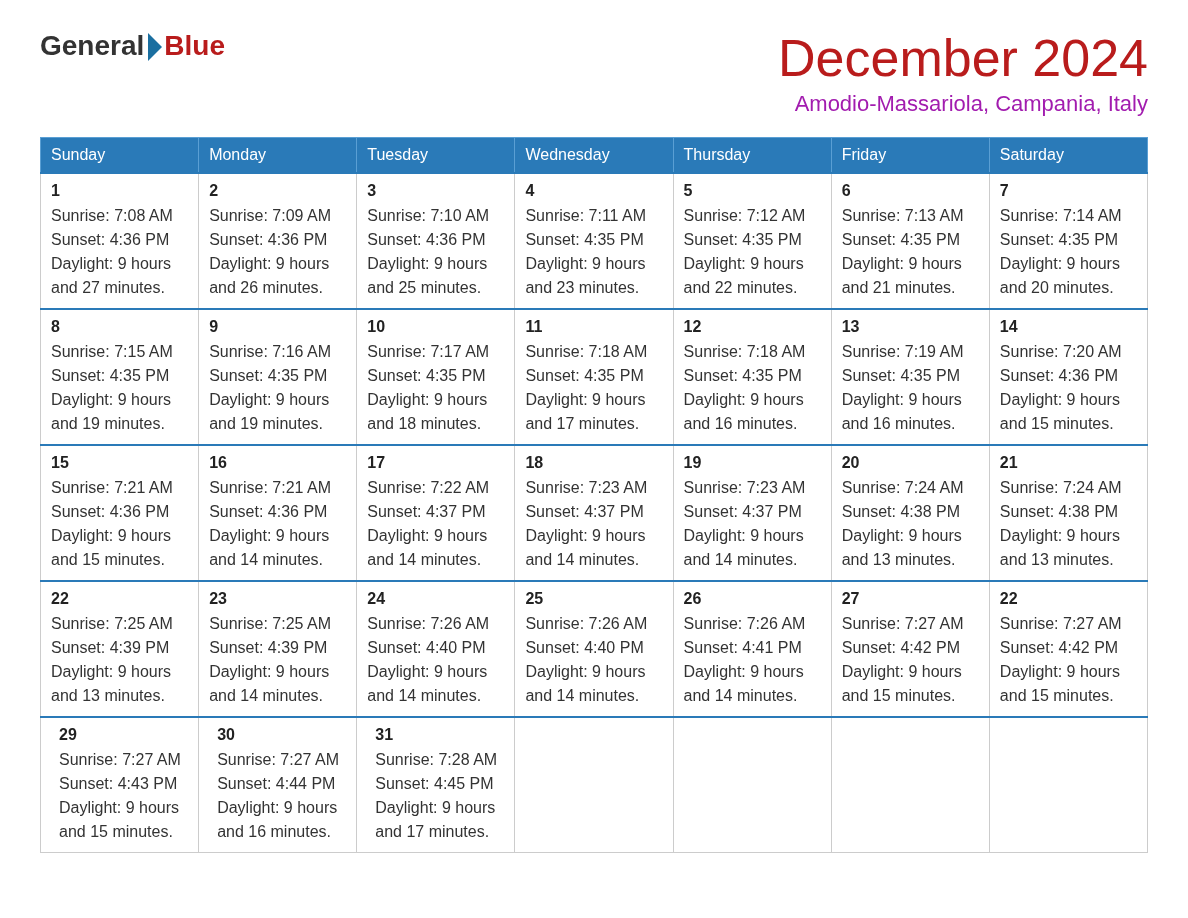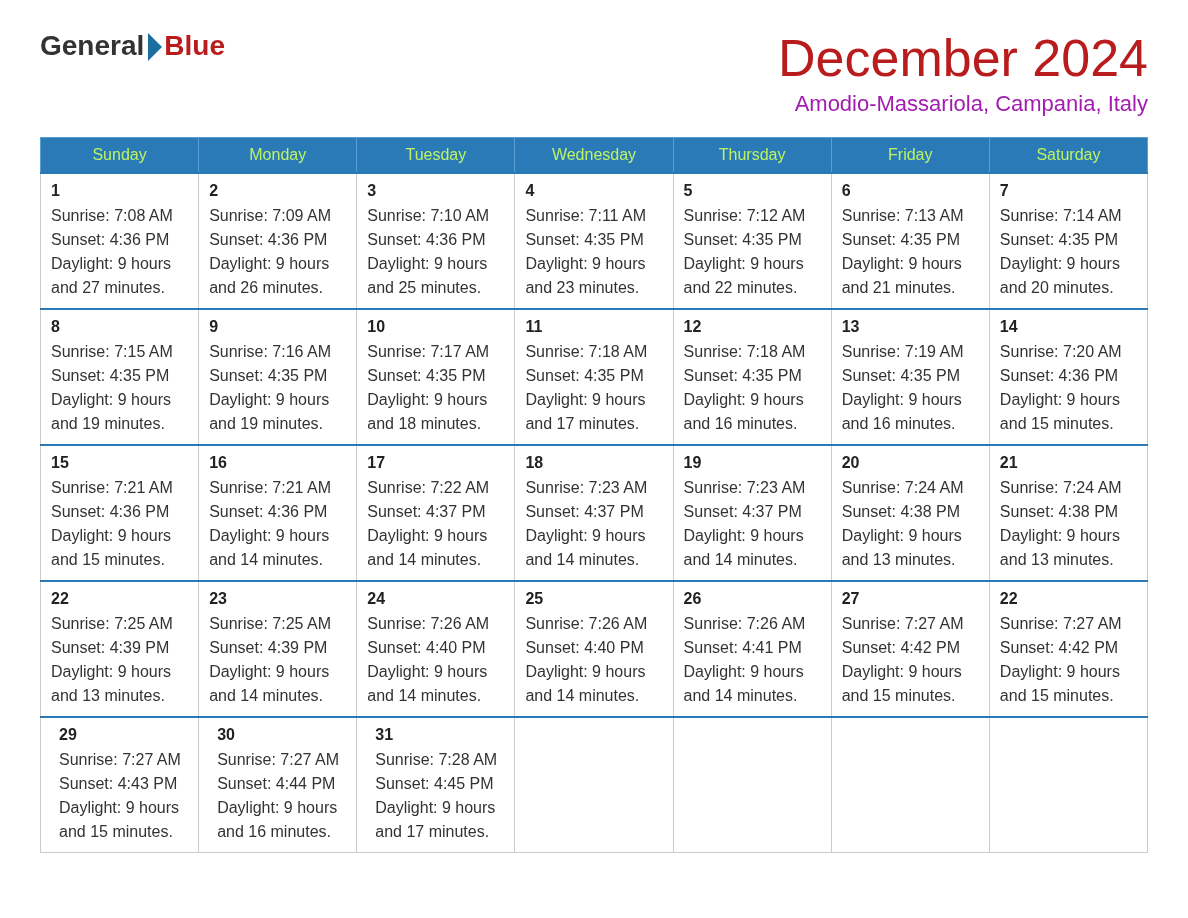--- a/index.html
+++ b/index.html
@@ -59,25 +59,25 @@
       color: #a21caf;
       margin-top: 4px;
     }
     .calendar {
       width: 100%;
       border-collapse: collapse;
       border: 1px solid #aaa;
     }
     .calendar th {
       background-color: #2a7ab8;
-      color: #bef264;
+      color: #ffffff;
       font-size: 16px;
       font-weight: normal;
       padding: 8px 10px;
-      text-align: center;
+      text-align: left;
       border: 1px solid #5a9fd4;
     }
     .calendar td {
       vertical-align: top;
       padding: 8px 10px;
       border: 1px solid #ccc;
       width: calc(100% / 7);
       min-height: 100px;
     }
     .calendar tr td {

